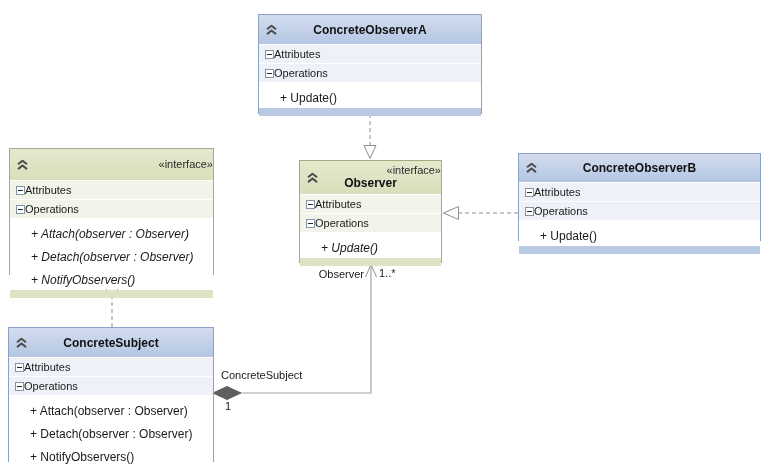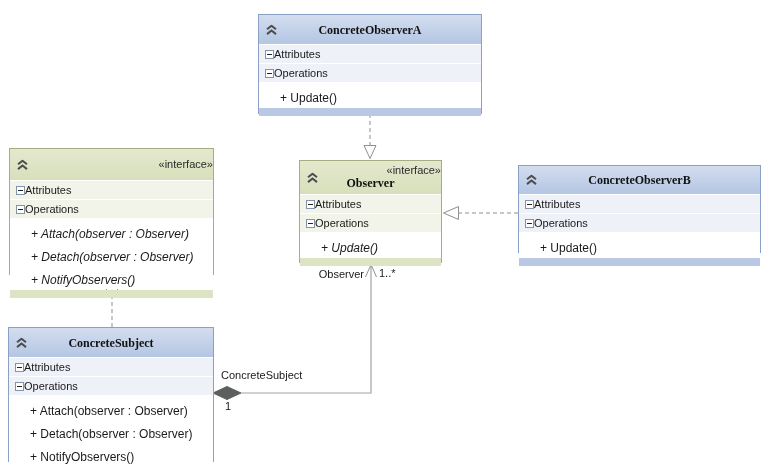--- a/index.html
+++ b/index.html
@@ -19,21 +19,21 @@
   .uml-box.blue{--border:#89a1c5;--hgrad1:#d3ddef;--hgrad2:#b4c6e3;--sect:#eef1f8;--strip:#b9c9e3;}
   .uml-box.green{--border:#a8ac83;--hgrad1:#e4e9ce;--hgrad2:#d7dfba;--sect:#f2f4e9;--strip:#dde4c4;}
   .hdr{
     position:relative;flex:0 0 auto;
     background:linear-gradient(to bottom,var(--hgrad1),var(--hgrad2));
     display:flex;align-items:center;justify-content:center;
   }
   .chev{position:absolute;left:6px;top:50%;transform:translateY(-50%);line-height:0;}
   .titles{width:100%;text-align:center;}
   .stereo{font-size:11px;line-height:11px;color:#2a2a2a;text-align:right;}
-  .cname{font-size:12px;font-weight:bold;color:#111;line-height:14px;font-family:Liberation Serif, serif;}
+  .cname{font-size:12px;font-weight:bold;color:#111;line-height:14px;}
   .sect{
     flex:0 0 auto;height:18px;margin-top:1px;background:var(--sect);
     display:flex;align-items:center;padding-left:6px;gap:0;
     font-size:11px;
   }
   .minus{
     position:relative;display:inline-block;width:9px;height:9px;
     box-sizing:border-box;border:1px solid #8494a8;background:#fff;flex:0 0 auto;
   }
   .minus::after{content:"";position:absolute;left:1px;right:1px;top:3px;height:1px;background:#222;}
@@ -152,21 +152,21 @@
   <div class="sect">
     <span class="minus"></span>
     <span>Operations</span>
   </div>
   <div class="ops italic">
     <div class="op">+ Update()</div>
   </div>
   <div class="strip"></div>
 </div>
 
-<div class="uml-box blue" style="left:518px;top:165px;width:243px;height:88px;">
+<div class="uml-box blue" style="left:518px;top:153px;width:243px;height:88px;">
   <div class="hdr" style="height:28px;">
     <span class="chev">
       <svg width="13" height="11" viewBox="0 0 13 11">
           <path d="M2 4.8 L6.5 1.2 L11 4.8" fill="none" stroke="#4d4d4d" stroke-width="2"></path>
           <path d="M2 9.6 L6.5 6 L11 9.6" fill="none" stroke="#4d4d4d" stroke-width="2"></path>
         </svg>
     </span>
     <div class="titles">
         <div class="cname">ConcreteObserverB</div>
       </div>

